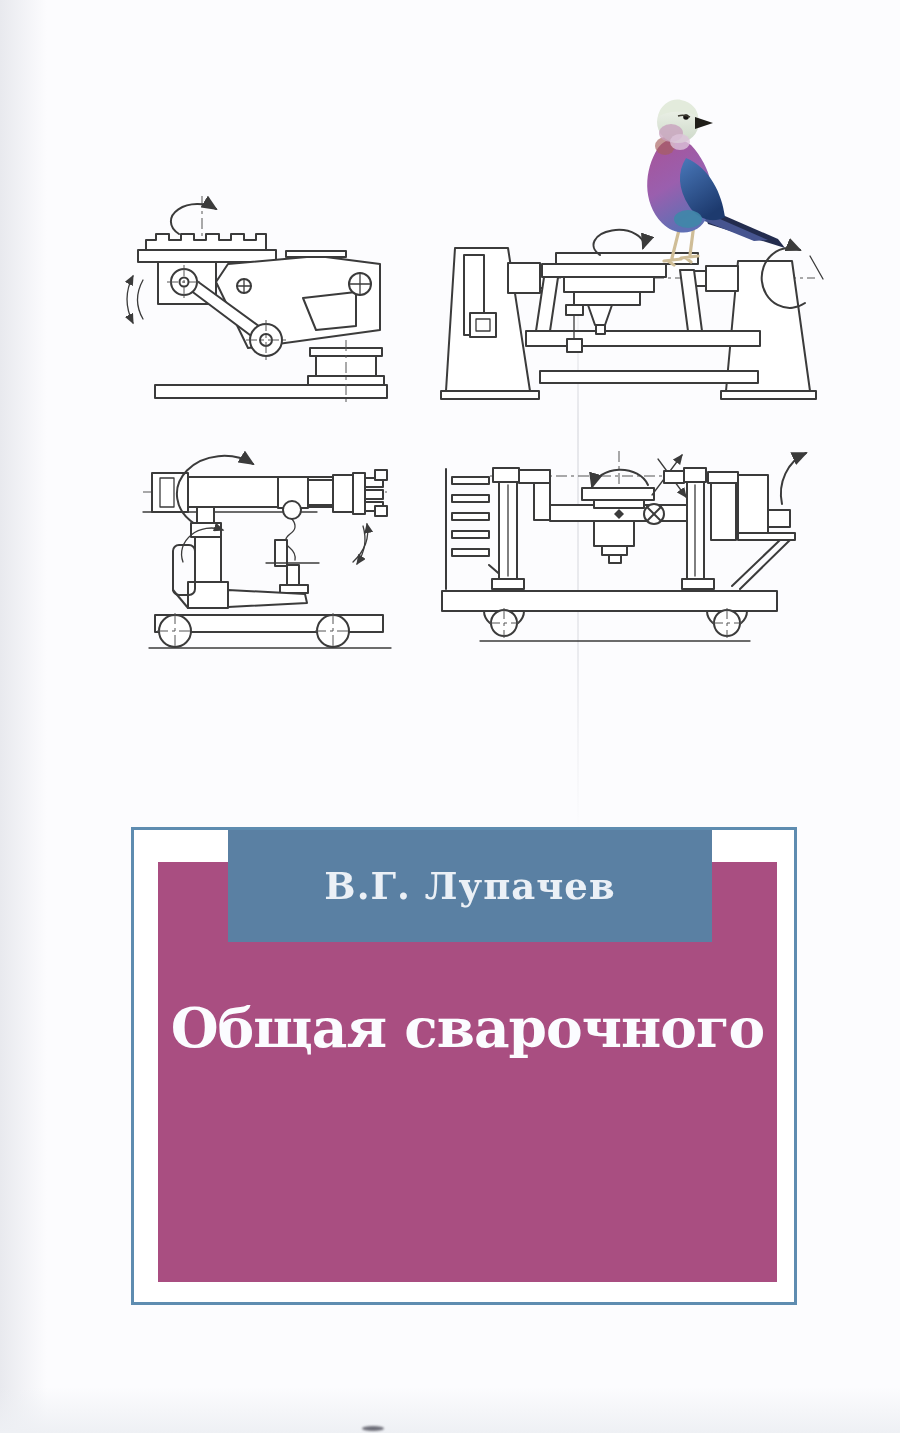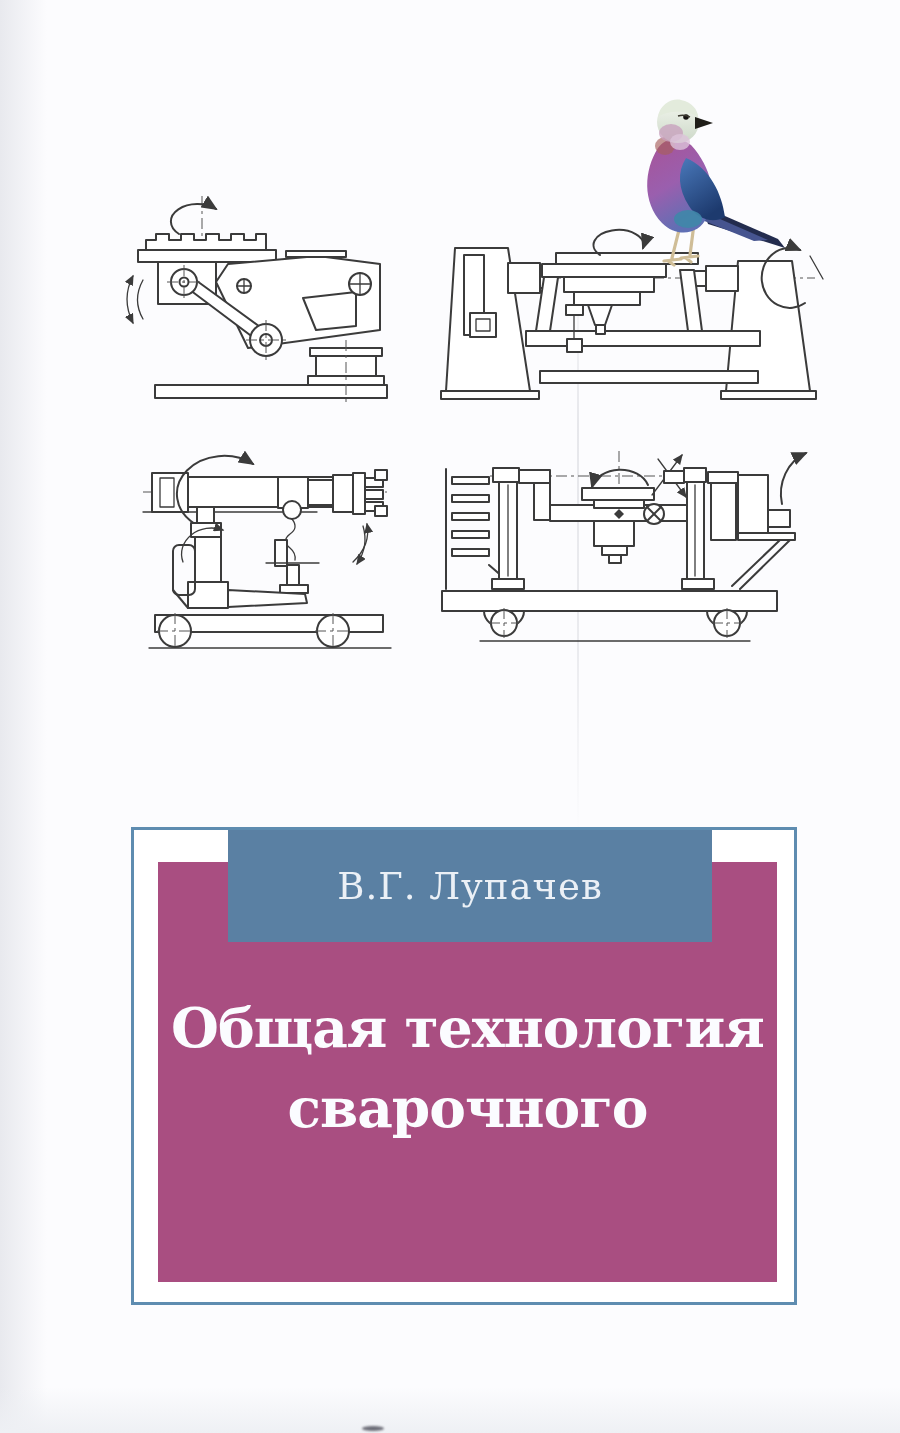--- a/index.html
+++ b/index.html
@@ -25,21 +25,21 @@
   .lnf{fill:#ffffff;stroke:#3b3b3b;stroke-width:2;stroke-linejoin:round;}
   .thin{stroke-width:1.3;}
   .cl{fill:none;stroke:#555555;stroke-width:1;stroke-dasharray:11 4 3 4;}
   .ah{fill:#3b3b3b;stroke:none;}
 
   .panel{position:absolute;left:131px;top:827px;width:660px;height:472px;
          border:3px solid #5e8cb0;background:#ffffff;}
   .magenta{position:absolute;left:24px;top:32px;width:619px;height:420px;background:#a94e81;}
   .band{position:absolute;left:94px;top:0;width:484px;height:112px;background:#5a80a3;
         display:flex;align-items:center;justify-content:center;}
-  .author{color:#ebf0f6;font-size:37px;font-weight:normal;letter-spacing:1px;}
+  .author{color:#ebf0f6;font-size:37px;font-weight:bold;letter-spacing:1px;}
   .title{position:absolute;left:0;top:126px;width:100%;text-align:center;}
   .tl{color:#fbfcff;font-size:55px;line-height:80px;font-weight:bold;letter-spacing:-1px;}
 </style>
 </head>
 <body>
 
 <div class="cover">
   <div class="shade-left"></div>
   <div class="shade-bottom"></div>
   <div class="crease"></div>
@@ -255,22 +255,21 @@
     <ellipse cx="43" cy="43" rx="12" ry="9" fill="#c79ebc" opacity="0.75"></ellipse>
     <ellipse cx="52" cy="52" rx="10" ry="8" fill="#dcc3da" opacity="0.8"></ellipse>
     <polygon fill="#1f1d18" points="67,27 85,33 67,39"></polygon>
     <circle cx="58" cy="27" r="2.8" fill="#141210"></circle>
     <path stroke="#3c3a30" stroke-width="1.4" fill="none" d="M50 26 Q56 24 62 27"></path>
   </svg>
 
   <div class="panel">
     <div class="magenta">
       <div class="title">
-        <div class="tl">Общая технология</div>
-        <div class="tl">сварочного</div>
+        <div class="tl">Общая сварочного</div>
       </div>
     </div>
     <div class="band">
       <span class="author">В.Г. Лупачев</span>
     </div>
   </div>
 
   <div class="smudge"></div>
 </div>
 

